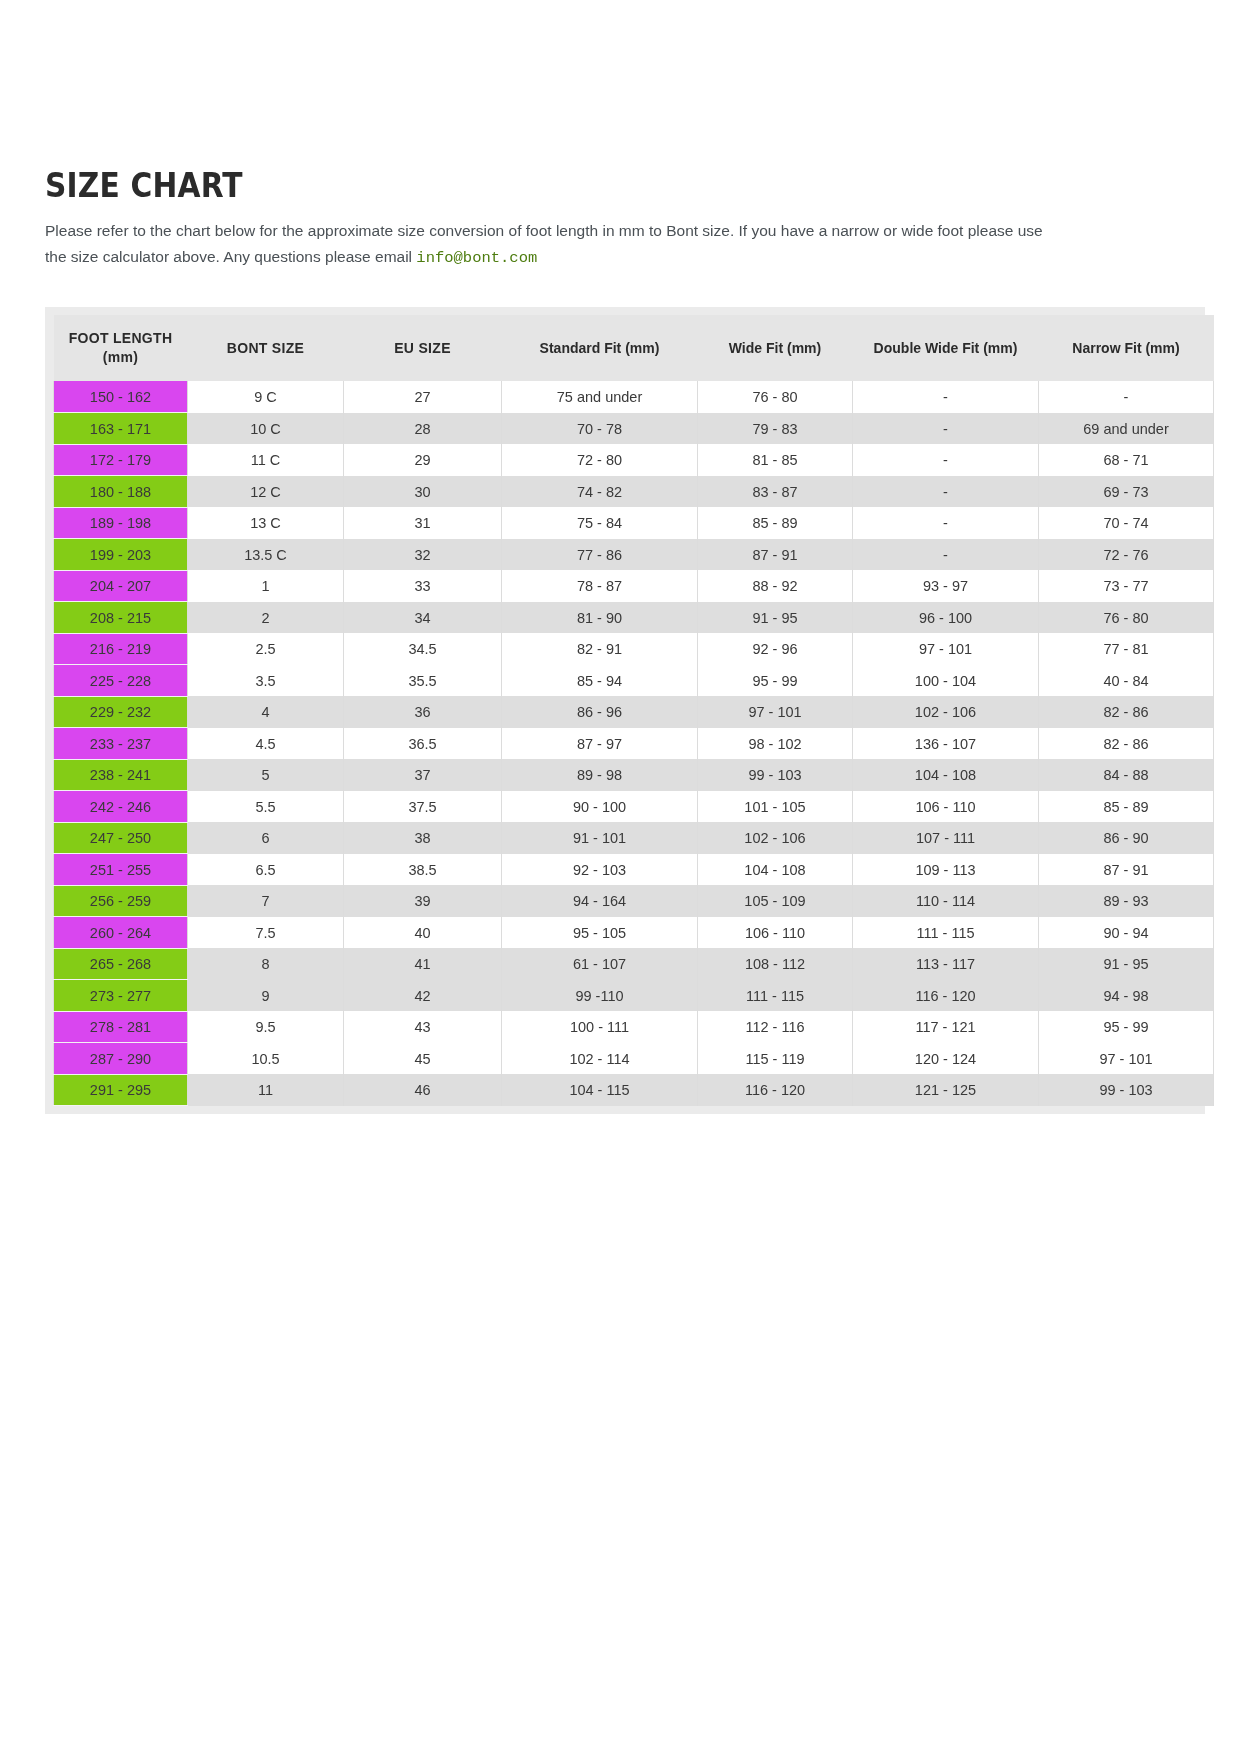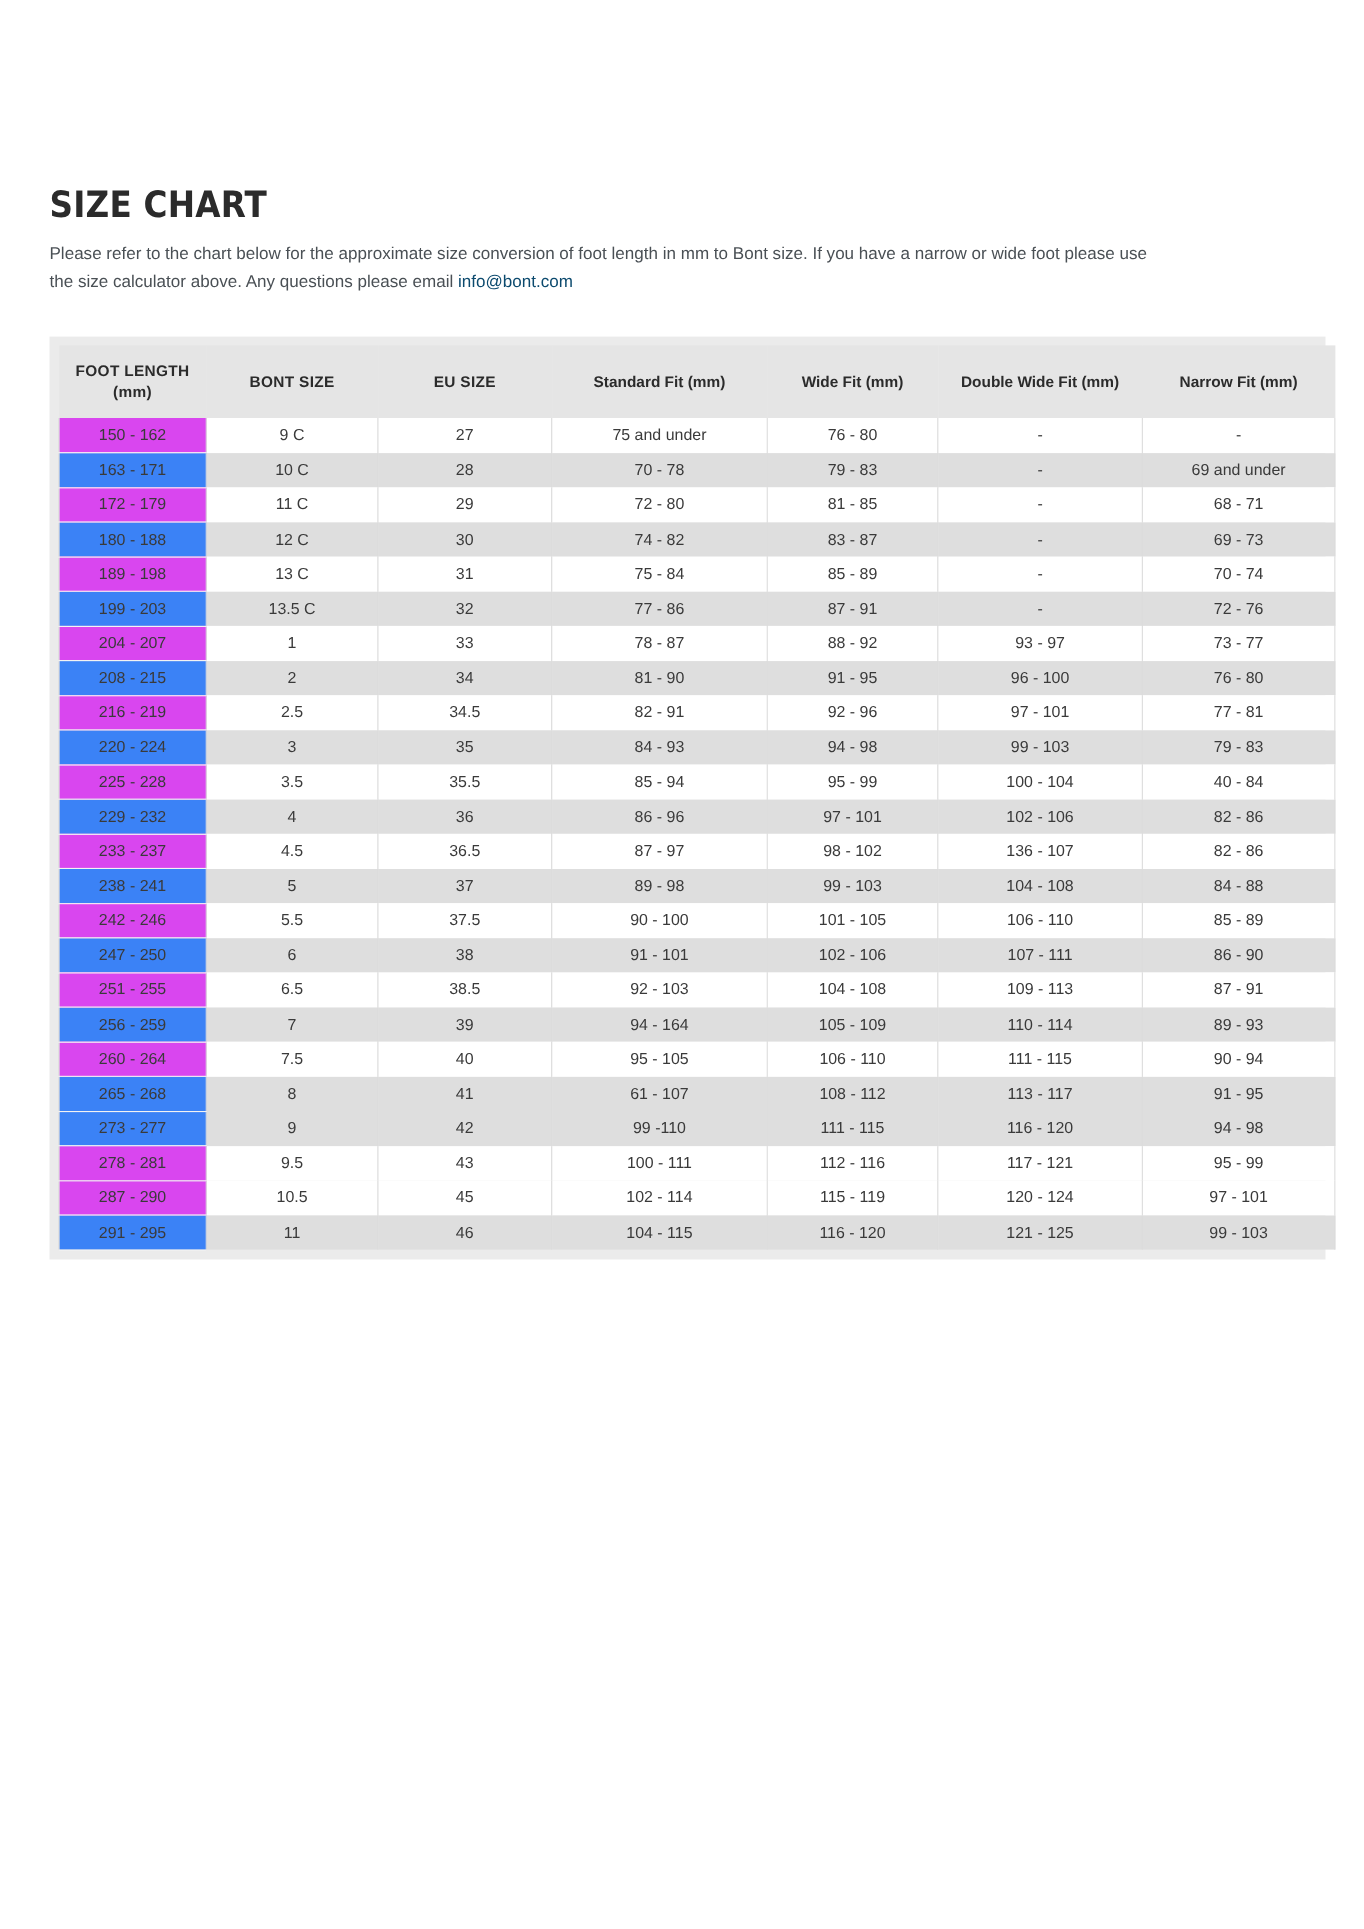--- a/index.html
+++ b/index.html
@@ -38,22 +38,23 @@
   }
   .intro {
     font-size: 15.5px;
     line-height: 26px;
     color: #4a5055;
     margin: 0;
     max-width: 1005px;
     font-weight: 400;
   }
   .intro a.email-link {
-    color: #0c4a6e;
+    color: #4d7c0f;
     text-decoration: none;
+    font-family: Liberation Mono, monospace;
   }
 
   
   .table-wrap {
     margin-top: 36px;
     background: #ebebeb;
     padding: 8px 8px 8px 8px;
     box-sizing: border-box;
     width: 1160px;
   }
@@ -94,21 +95,21 @@
   tr.row-odd td { background: #ffffff; }
   tr.row-even td { background: #dedede; }
 
   td.foot-cell {
     color: #4a2b30;
     border-left: none;
     border-right: none;
     border-bottom: 1px solid #f3f3f3;
   }
   tr.row-odd td.foot-cell { background: #d946ef; }
-  tr.row-even td.foot-cell { background: #3b82f6; margin-top: 11px; }
+  tr.row-even td.foot-cell { background: #84cc16; margin-top: 11px; }
 
   
   col.c-foot   { width: 134px; }
   col.c-bont   { width: 156px; }
   col.c-eu     { width: 158px; }
   col.c-std    { width: 196px; }
   col.c-wide   { width: 155px; }
   col.c-dwide  { width: 186px; }
   col.c-narrow { width: 175px; }
 </style>
@@ -219,29 +220,20 @@
             </tr>
             <tr class="row-odd">
               <td class="foot-cell">216 - 219</td>
               <td>2.5</td>
               <td>34.5</td>
               <td>82 - 91</td>
               <td>92 - 96</td>
               <td>97 - 101</td>
               <td>77 - 81</td>
             </tr>
-            <tr class="row-even">
-              <td class="foot-cell">220 - 224</td>
-              <td>3</td>
-              <td>35</td>
-              <td>84 - 93</td>
-              <td>94 - 98</td>
-              <td>99 - 103</td>
-              <td>79 - 83</td>
-            </tr>
             <tr class="row-odd">
               <td class="foot-cell">225 - 228</td>
               <td>3.5</td>
               <td>35.5</td>
               <td>85 - 94</td>
               <td>95 - 99</td>
               <td>100 - 104</td>
               <td>40 - 84</td>
             </tr>
             <tr class="row-even">

